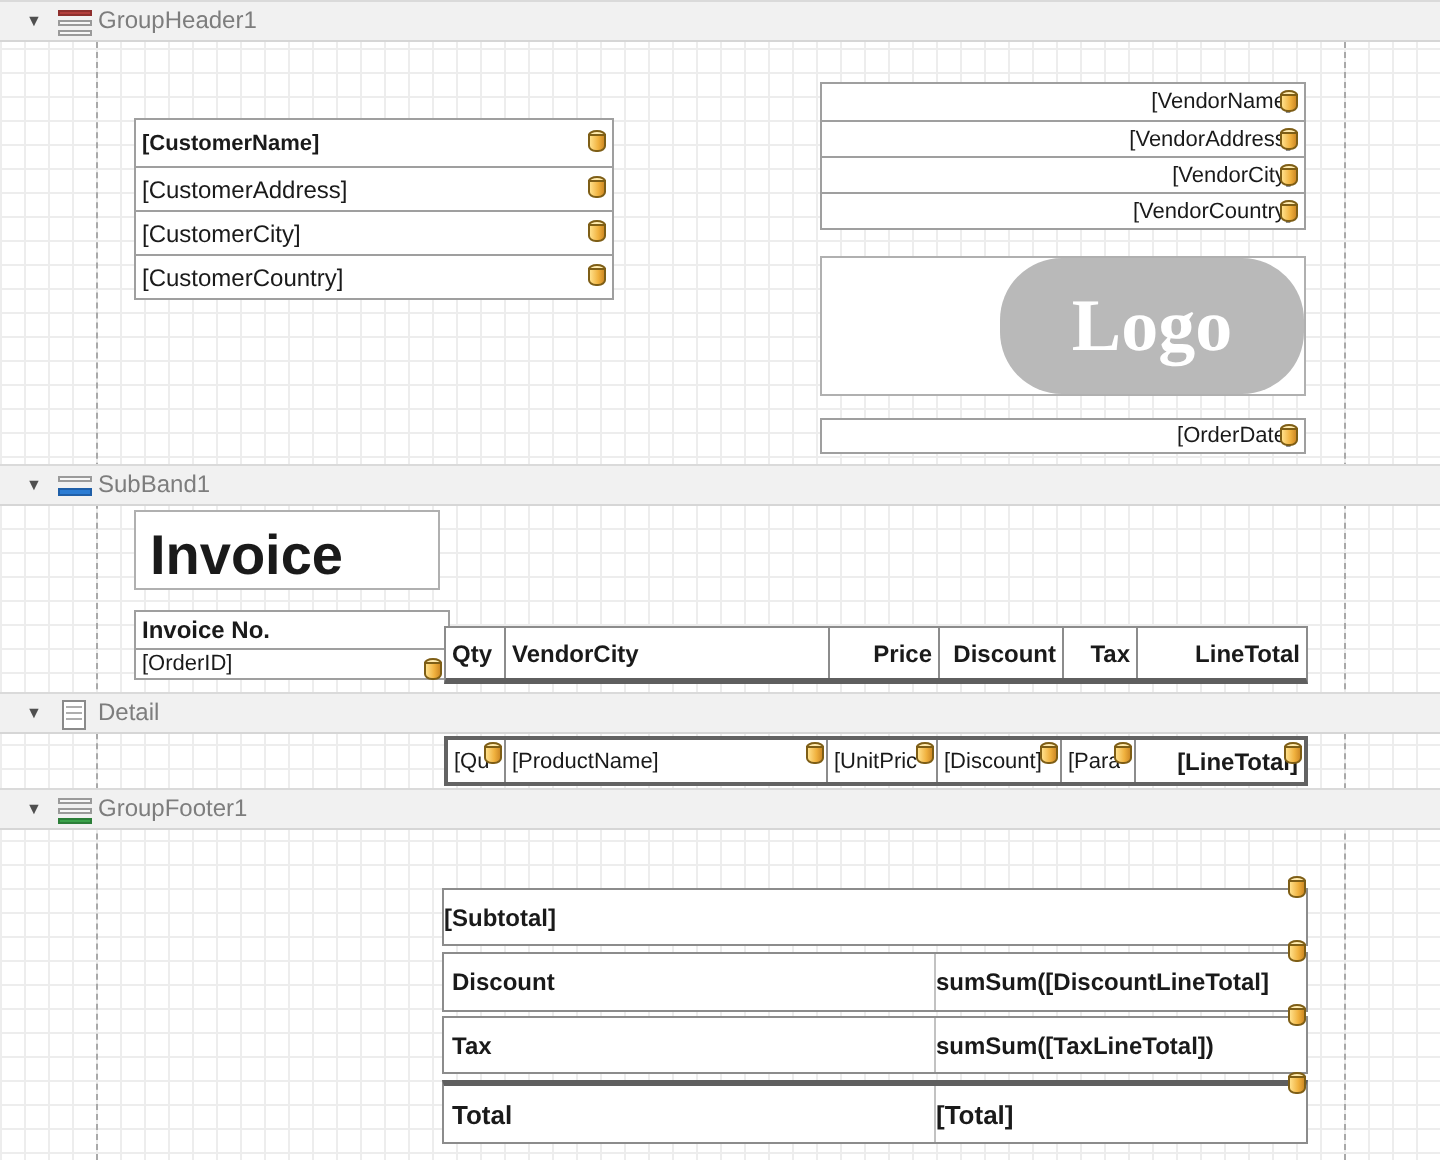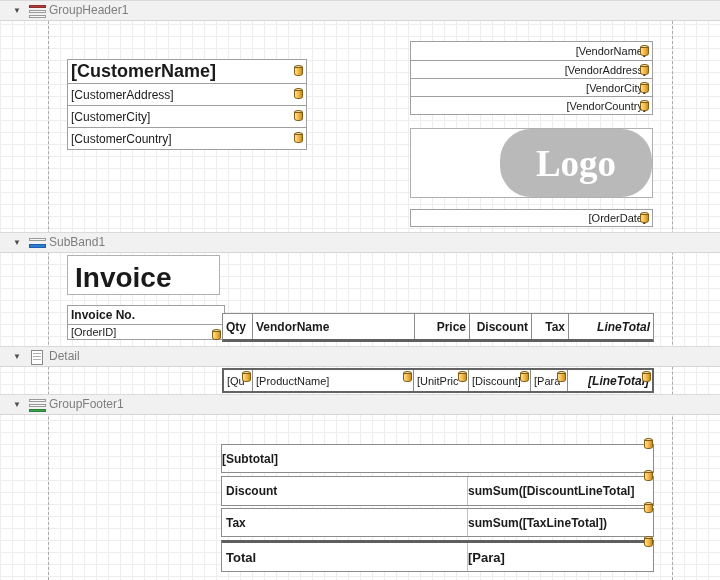--- a/index.html
+++ b/index.html
@@ -45,21 +45,21 @@
   .db .db-body { position:absolute; left:0; right:0; top:2px; bottom:0;
                  background:linear-gradient(90deg,#ffe08a,#f0b13e 60%,#cf8a25);
                  border:1px solid #7e5e16; border-radius:0 0 4px 4px / 0 0 3px 3px; box-sizing:border-box; }
   
   .logo-img { position:absolute; background:#b9b9b9; display:flex; align-items:center; justify-content:center;
     font-family:"Liberation Serif", serif; font-weight:bold; color:#ffffff; font-size:37px; z-index:2;border-radius:31px; }
   
   .t-row { position:absolute; display:flex; background:#fff; box-sizing:border-box; z-index:2; }
   .t-row .cell { position:relative; box-sizing:border-box; border-right:1px solid #8c8c8c;
     display:flex; align-items:center; padding:0 3px; white-space:nowrap; overflow:hidden; }
-  .t-row .cell:last-child { border-right:none;font-style:italic; }
+  .t-row .cell:last-child { border-right:none; }
   .al { justify-content:flex-start; } .ar { justify-content:flex-end; }
   .hdr { border:1px solid #8c8c8c; border-bottom:3px solid #5f5f5f; font-weight:bold; font-size:12px; }
   .det { border:2px solid #636363; font-size:11px; }
   
   .f-row { position:absolute; left:221px; width:433px; display:flex; box-sizing:border-box;
     border:1px solid #8c8c8c; background:#fff; z-index:2; }
   .f-label { width:246px; box-sizing:border-box; border-right:1px solid #c2c2c2; font-weight:bold;
     font-size:12px; display:flex; align-items:center; padding-left:4px; }
   .f-value { flex:1; position:relative; display:flex; align-items:center; justify-content:flex-start;
     font-weight:bold; font-size:12px; padding-right:4px; }
@@ -105,21 +105,21 @@
     <span class="band-glyph">
       <span class="bar bar-hollow" style="top:0"></span>
       <span class="bar bar-hollow" style="top:5px"></span>
       <span class="bar bar-green" style="top:10px"></span>
     </span>
     <span class="band-label">GroupFooter1</span>
   </div>
 
   <div class="row-stack" style="left:67px; top:60px; width:240px">
     <div class="ctrl-row" style="height:25px">
-      <span class="txt b" style="font-size:18px; padding-left:3px">[CustomerName]</span>
+      <span class="txt b" style="font-size:11px; padding-left:3px">[CustomerName]</span>
       <span class="db" style="right:3px; top:5px">
           <span class="db-top"></span>
           <span class="db-body"></span>
         </span>
     </div>
     <div class="ctrl-row" style="height:23px">
       <span class="txt" style="font-size:12px; padding-left:3px">[CustomerAddress]</span>
       <span class="db" style="right:3px; top:4px">
           <span class="db-top"></span>
           <span class="db-body"></span>
@@ -200,21 +200,21 @@
           <span class="db-body"></span>
         </span>
     </div>
   </div>
 
   <div class="t-row hdr" style="left:222px; top:313px; width:432px; height:29px">
     <div class="cell al" style="width:30px">
         <span>Qty</span>
       </div>
     <div class="cell al" style="width:162px">
-        <span>VendorName</span>
+        <span>VendorCity</span>
       </div>
     <div class="cell ar" style="width:55px">
         <span>Price</span>
       </div>
     <div class="cell ar" style="width:62px">
         <span>Discount</span>
       </div>
     <div class="cell ar" style="width:37px">
         <span>Tax</span>
       </div>
@@ -302,21 +302,21 @@
           <span class="db-body"></span>
         </span>
     </div>
   </div>
 
   <div class="f-row f-total" style="top:540px; height:32px">
     <div class="f-label">
         <span>Total</span>
       </div>
     <div class="f-value">
-      <span class="txt">[Para]</span>
+      <span class="txt">[Total]</span>
       <span class="db" style="right:0; top:-7px">
           <span class="db-top"></span>
           <span class="db-body"></span>
         </span>
     </div>
   </div>
 
 </div>
 
 </body></html>

